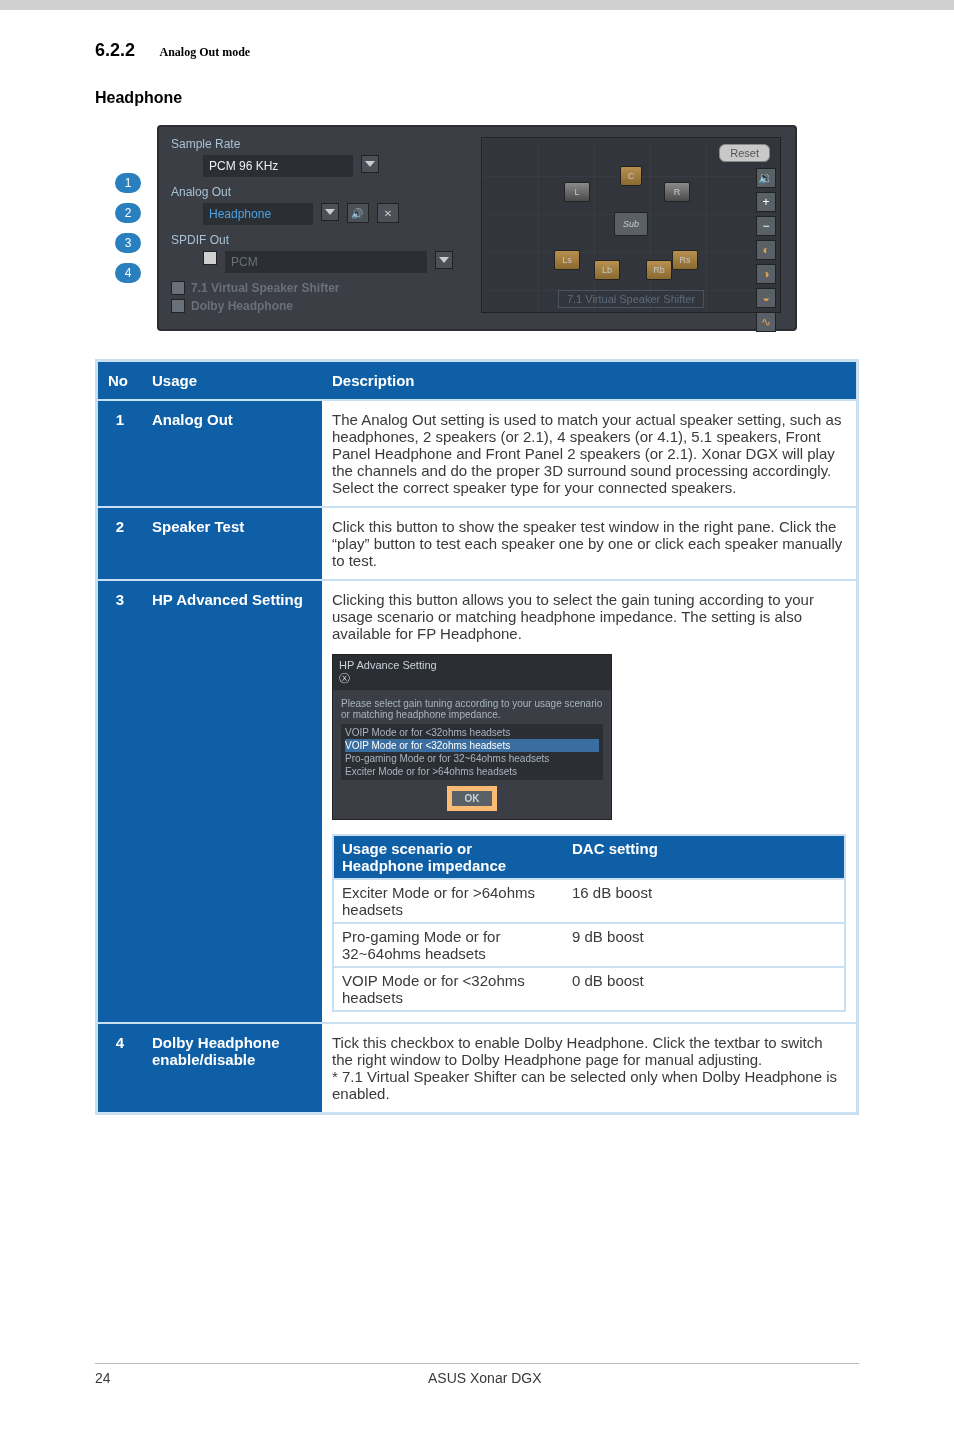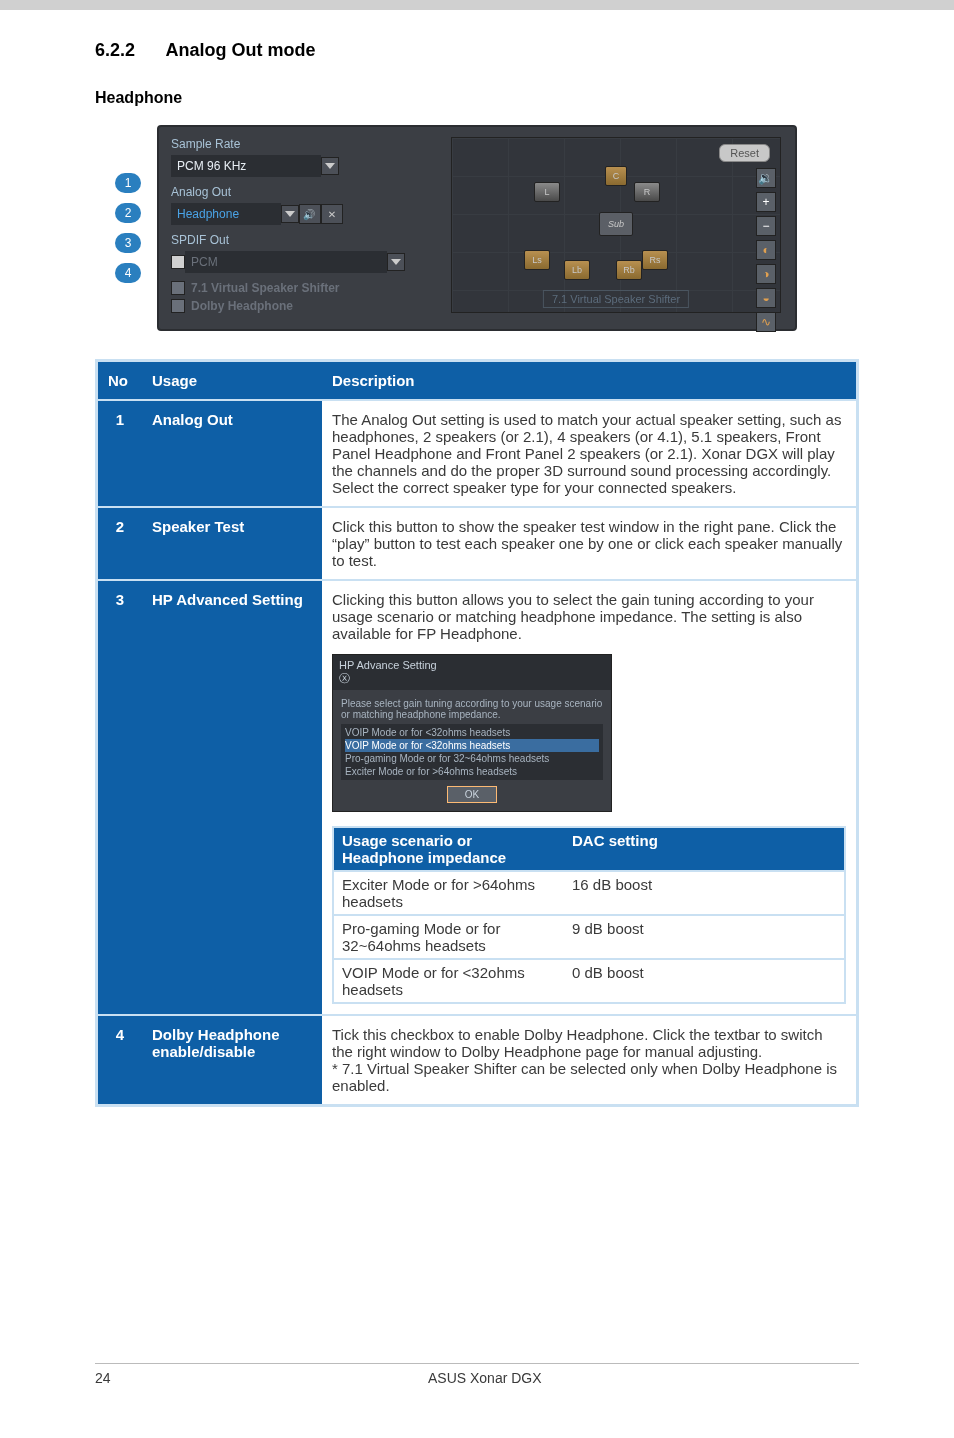--- a/index.html
+++ b/index.html
@@ -1,40 +1,40 @@
 <!DOCTYPE html>
 <html><head>
 <meta charset="utf-8">
 <style>
   * { box-sizing: border-box; margin: 0; padding: 0; }
   html, body { width: 954px; height: 1438px; font-family: Arial, Helvetica, sans-serif; background: #fff; }
   .topbar { width: 100%; height: 10px; background: #d0d0d0; }
   .page { padding: 30px 95px 0 95px; }
   .sec-num { font-weight: bold; font-size: 18px; }
-  .sec-title { font-weight: bold; font-size: 18px; margin-left: 26px; }
+  .sec-title { font-weight: bold; font-size: 12px; margin-left: 20px; font-family: Liberation Serif, serif; }
   h2.sub { font-weight: bold; font-size: 16px; margin-top: 28px; }
   .figure-wrap { display: flex; justify-content: center; margin-top: 18px; }
   .figure { position: relative; width: 640px; }
   .callouts { position: absolute; left: -42px; top: 48px; display: flex; flex-direction: column; gap: 10px; }
   .cbubble { width: 26px; height: 20px; background: #2a7fbf; color: #fff; font-size: 12px; display: flex; align-items: center; justify-content: center; border-radius: 10px; }
   .cbubble::after { content: ""; position: absolute; }
   .panel { background: #3b3e44; border: 2px solid #2b2d31; border-radius: 4px; padding: 10px 14px 16px 12px; display: flex; gap: 8px; width: 100%; }
   .panel-left { flex: 1; color: #a8c2d6; font-size: 12px; }
   .pl-label { margin-bottom: 4px; }
-  .pl-row { display: flex; align-items: center; gap: 0; margin-bottom: 8px; }
+  .pl-row { display: flex; align-items: flex-start; gap: 8px; margin-bottom: 8px; margin-left: 32px; }
   .pl-field { background: #2b2e33; color: #e8eef4; padding: 4px 6px; font-size: 12px; width: 150px; display: flex; justify-content: space-between; align-items: center; }
   .pl-field.hl { color: #4aa3e6; }
   .pl-field.dim { color: #6a707a; width: 202px; }
   .tri { width: 0; height: 0; border-left: 5px solid transparent; border-right: 5px solid transparent; border-top: 6px solid #ccc; }
   .tribox { width: 18px; height: 18px; background: #4c5058; display:flex; align-items:center; justify-content:center; border:1px solid #222; }
   .icnbox { width: 22px; height: 20px; background: #4c5058; border:1px solid #222; display:flex; align-items:center; justify-content:center; color:#ccc; font-size:10px; }
   .chkrow { display:flex; align-items:center; gap:6px; margin-top:4px; }
   .chkbox { width:14px; height:14px; background:#6a707a; border:1px solid #222; }
   .chklabel { color:#6a707a; font-weight:bold; font-size:12px; }
-  .panel-right { width: 330px; background: #32353b; border: 1px solid #222; position: relative; padding: 14px 10px 6px 10px; }
+  .panel-right { width: 300px; background: #32353b; border: 1px solid #222; position: relative; padding: 14px 10px 6px 10px; }
   .grid-overlay { position:absolute; inset:0; background-image: linear-gradient(#3f434a 1px, transparent 1px), linear-gradient(90deg, #3f434a 1px, transparent 1px); background-size: 56px 38px; opacity:0.5; pointer-events:none; }
   .reset-btn { position:absolute; top:6px; right:10px; background:#c8c8c8; color:#555; font-size:11px; padding:2px 10px; border-radius:6px; border:1px solid #888; }
   .side-icons { position:absolute; right:4px; top:30px; display:flex; flex-direction:column; gap:4px; }
   .sicon { width:20px; height:20px; background:#5a6068; border:1px solid #222; display:flex; align-items:center; justify-content:center; font-size:12px; color:#e0a050; }
   .spk-layout { position:relative; width:100%; height:150px; }
   .spk { position:absolute; width:26px; height:20px; background:linear-gradient(#8a8a8a,#4a4a4a); border:1px solid #222; border-radius:2px; font-size:9px; color:#c8c8c8; display:flex; align-items:center; justify-content:center; }
   .spk.c { left:50%; top:14px; transform:translateX(-50%); width:22px; background:linear-gradient(#b89050,#8a6a30); }
   .spk.l { left:72px; top:30px; }
   .spk.r { left:172px; top:30px; }
   .spk.sub { left:50%; top:60px; transform:translateX(-50%); width:34px; height:24px; background:#5b5f66;font-style:italic; }
@@ -50,21 +50,21 @@
   .table thead th:nth-child(2) { width: 180px; }
   .table tbody td { border-top: 2px solid #c9e0f2; background: #fff; color: #3a3a3a; }
   .table tbody td.nocol { background: #0e5fa6; color: #fff; font-weight: bold; text-align: center; }
   .table tbody td.itemcol { background: #0e5fa6; color: #fff; font-weight: bold; }
   .inner-dialog { margin: 12px 0 14px 0; width: 280px; background: #3b3e44; border: 1px solid #222; }
   .inner-dialog .ttl { background: #2b2e33; color: #c8d2dc; font-size: 11px; padding: 4px 6px; display:flex; justify-content:space-between;flex-direction:column; }
   .inner-dialog .body { padding: 8px; font-size: 10px; color: #a8b4c0; }
   .optbox { background:#2b2e33; padding:2px 4px; margin-top:4px; }
   .optbox div { padding:1px 0; }
   .optbox .sel { background:#3a6da0; color:#fff; }
-  .okbtn { display:block; margin:6px auto 0 auto; width:50px; text-align:center; background:#5a6068; color:#c8d2dc; font-size:10px; padding:2px 0; border:1px solid #fdba74; }
+  .okbtn { display:block; margin:6px auto 0 auto; width:50px; text-align:center; background:#5a6068; color:#c8d2dc; font-size:10px; padding:2px 0; border:5px solid #fdba74;font-weight:bold; }
   .inner-table { width: 100%; border: 2px solid #c9e0f2; border-collapse: collapse; }
   .inner-table th { background: #0e5fa6; color: #fff; font-weight: bold; text-align: left; padding: 4px 8px; font-size: 15px; }
   .inner-table td { padding: 4px 8px; border-top: 1px solid #c9e0f2; font-size: 15px; color:#3a3a3a; }
   .footer { position: fixed; bottom: 52px; width: 954px; left:0; }
   .footer-line { margin: 0 95px; border-top: 1px solid #bbb; display:flex; justify-content:space-between; padding-top:6px; font-size:14px; color:#3a3a3a; }
   .footer-line-inner { display:flex; width:100%; }
   .foot-left { flex:0 0 auto; }
   .foot-center { flex:1; text-align:center; }
 </style>
 </head>

